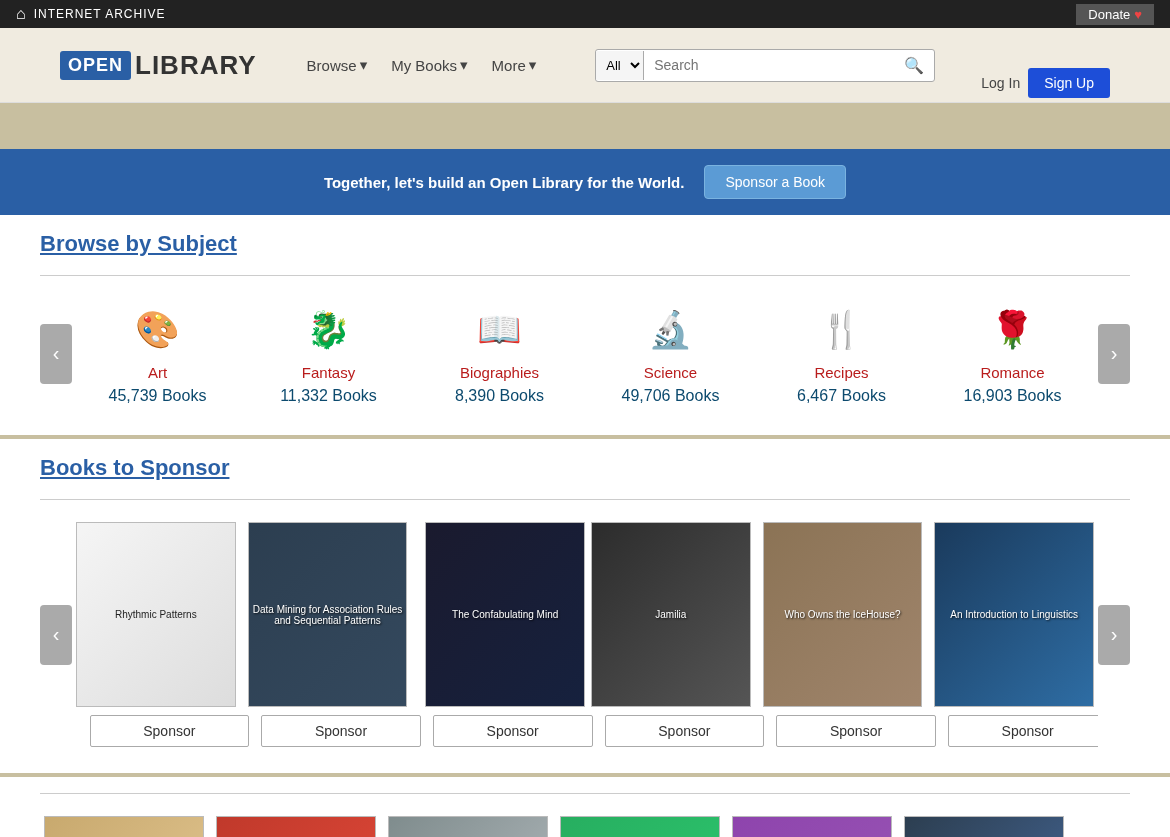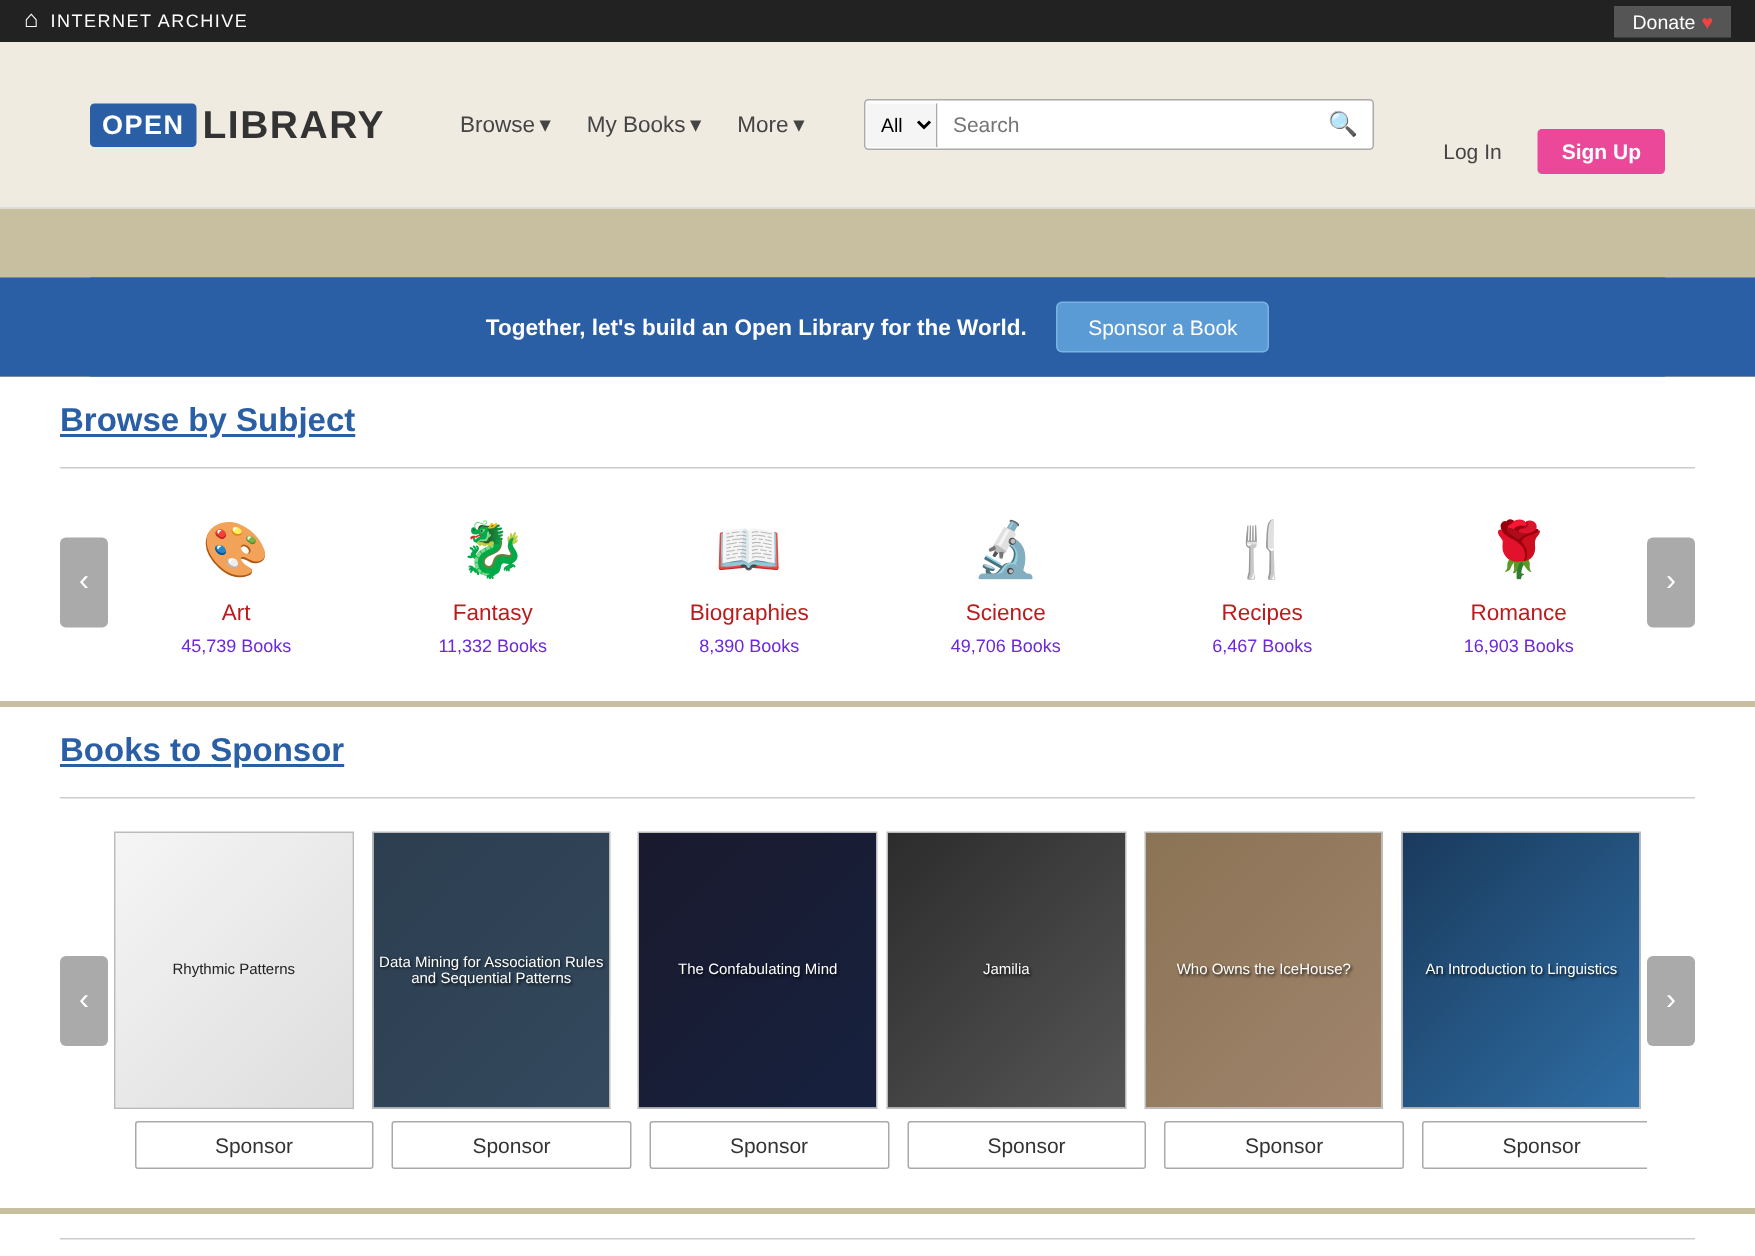--- a/index.html
+++ b/index.html
@@ -25,21 +25,21 @@
       padding: 3px 12px;
       cursor: pointer;
       font-size: 13px;
       display: flex; align-items: center; gap: 4px;
     }
     .heart { color: #e44; }
 
     
     .header {
       background: #f0ebe0;
-      padding: 22px 60px;
+      padding: 4px 60px;
       display: flex;
       align-items: center;
       gap: 30px;
       border-bottom: 1px solid #ddd;
     }
     .logo-wrap { display: flex; align-items: center; gap: 4px; text-decoration: none; }
     .logo-open {
       background: #2a5fa5;
       color: #fff;
       font-size: 18px;
@@ -91,37 +91,36 @@
       flex: 1;
     }
     .search-btn {
       background: none;
       border: none;
       padding: 6px 10px;
       cursor: pointer;
       color: #666;
       font-size: 16px;
     }
-    .auth-btns { display: flex; align-items: center; gap: 24px; margin-left: 16px; margin-top: 36px; }
+    .auth-btns { display: flex; align-items: center; gap: 8px; margin-left: 16px; margin-top: 36px; }
     .login-btn {
       background: none;
       border: none;
       color: #444;
       font-size: 14px;
       cursor: pointer;
     }
     .signup-btn {
-      background: #ec4899;
+      background: #1d4ed8;
       color: #fff;
       border: none;
       padding: 7px 16px;
       border-radius: 3px;
       font-size: 14px;
       cursor: pointer;
-      font-weight: bold;
     }
 
     
     .banner {
       background: #2a5fa5;
       color: #fff;
       text-align: center;
       padding: 16px 20px;
       display: flex;
       align-items: center;
@@ -194,22 +193,22 @@
       align-items: center;
       justify-content: center;
       font-size: 36px;
       color: #555;
     }
     .subject-name {
       font-size: 15px;
       color: #b91c1c;
     }
     .subject-count {
-      font-size: 12px;
-      color: #6d28d9;
+      font-size: 16px;
+      color: #0c4a6e;
       text-align: right;
     }
 
     
     .books-carousel-wrap {
       display: flex;
       align-items: center;
       gap: 0;
       position: relative;
     }

